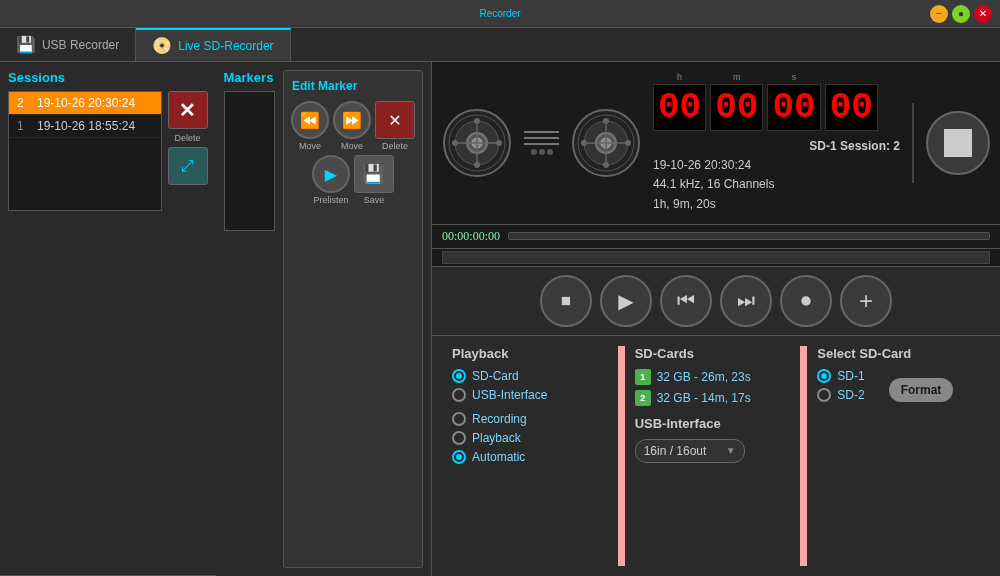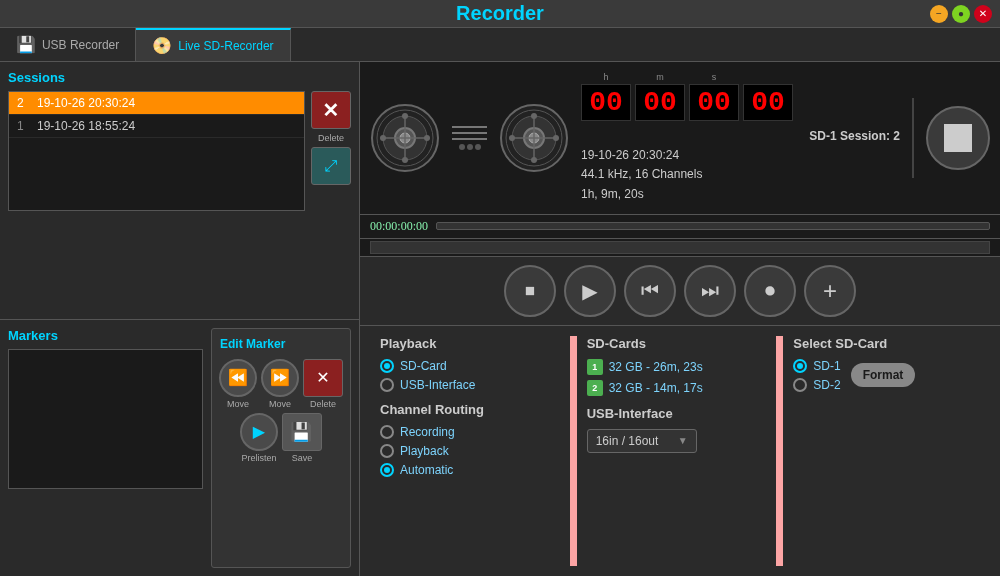--- a/index.html
+++ b/index.html
@@ -18,22 +18,22 @@
       background: #3a3a3a;
       height: 28px;
       display: flex;
       align-items: center;
       justify-content: center;
       position: relative;
       border-bottom: 1px solid #555;
     }
     .title-bar-title {
       color: #00d4ff;
-      font-size: 20px;
-      font-weight: bold;
+      font-size: 10px;
+      font-weight: normal;
     }
     .title-bar-controls {
       position: absolute;
       right: 8px;
       display: flex;
       gap: 4px;
     }
     .title-btn {
       width: 18px;
       height: 18px;
@@ -76,23 +76,23 @@
     }
 
     
     .main-content {
       display: flex;
       height: calc(576px - 62px);
     }
 
     
     .left-panel {
-      width: 360px;
-      display: flex;
-      flex-direction: column;
+      width: 432px;
+      display: flex;
+      flex-direction: row;
       border-right: 1px solid #555;
     }
 
     
     .sessions-area {
       flex: 1;
       padding: 8px;
       border-bottom: 1px solid #555;
     }
     .section-title {
@@ -255,21 +255,21 @@
     }
     .time-label {
       font-size: 9px;
       color: #888;
       margin-bottom: 2px;
     }
     .time-value {
       background: #000;
       color: #ff0000;
       font-family: 'Courier New', monospace;
-      font-size: 28px;
+      font-size: 36px;
       font-weight: bold;
       padding: 2px 4px;
       min-width: 50px;
       text-align: center;
       border: 1px solid #333;
     }
     .session-info {
       color: #ccc;
       font-size: 12px;
       line-height: 1.6;
@@ -429,21 +429,21 @@
     .sd-badge-1 { background: #4CAF50; }
     .sd-badge-2 { background: #4CAF50; }
 
     
     .dropdown-container {
       margin-top: 6px;
     }
     .dropdown {
       background: #333;
       border: 1px solid #666;
-      border-radius: 3px;
+      border-radius: 11px;
       padding: 4px 8px;
       color: #ccc;
       font-size: 12px;
       display: flex;
       align-items: center;
       justify-content: space-between;
       cursor: pointer;
       width: 110px;
     }
     .dropdown-arrow {
@@ -679,21 +679,20 @@
         <div class="option-group-title">Playback</div>
         <div class="radio-option">
           <div class="radio-circle selected"></div>
           <span class="radio-label">SD-Card</span>
         </div>
         <div class="radio-option">
           <div class="radio-circle"></div>
           <span class="radio-label">USB-Interface</span>
         </div>
         <div style="margin-top:10px;">
-          <div class="option-group-title">Channel Routing</div>
           <div class="radio-option">
             <div class="radio-circle"></div>
             <span class="radio-label">Recording</span>
           </div>
           <div class="radio-option">
             <div class="radio-circle"></div>
             <span class="radio-label">Playback</span>
           </div>
           <div class="radio-option">
             <div class="radio-circle selected"></div>
@@ -718,21 +717,21 @@
             <div class="dropdown">
               <span>16in / 16out</span>
               <span class="dropdown-arrow">▼</span>
             </div>
           </div>
         </div>
       </div>
 
       <div class="option-group">
         <div class="option-group-title">Select SD-Card</div>
-        <div style="display:flex; align-items:flex-start; gap:10px;">
+        <div style="display:flex; align-items:center; gap:24px;">
           <div>
             <div class="radio-option">
               <div class="radio-circle selected"></div>
               <span class="radio-label">SD-1</span>
             </div>
             <div class="radio-option">
               <div class="radio-circle"></div>
               <span class="radio-label">SD-2</span>
             </div>
           </div>

